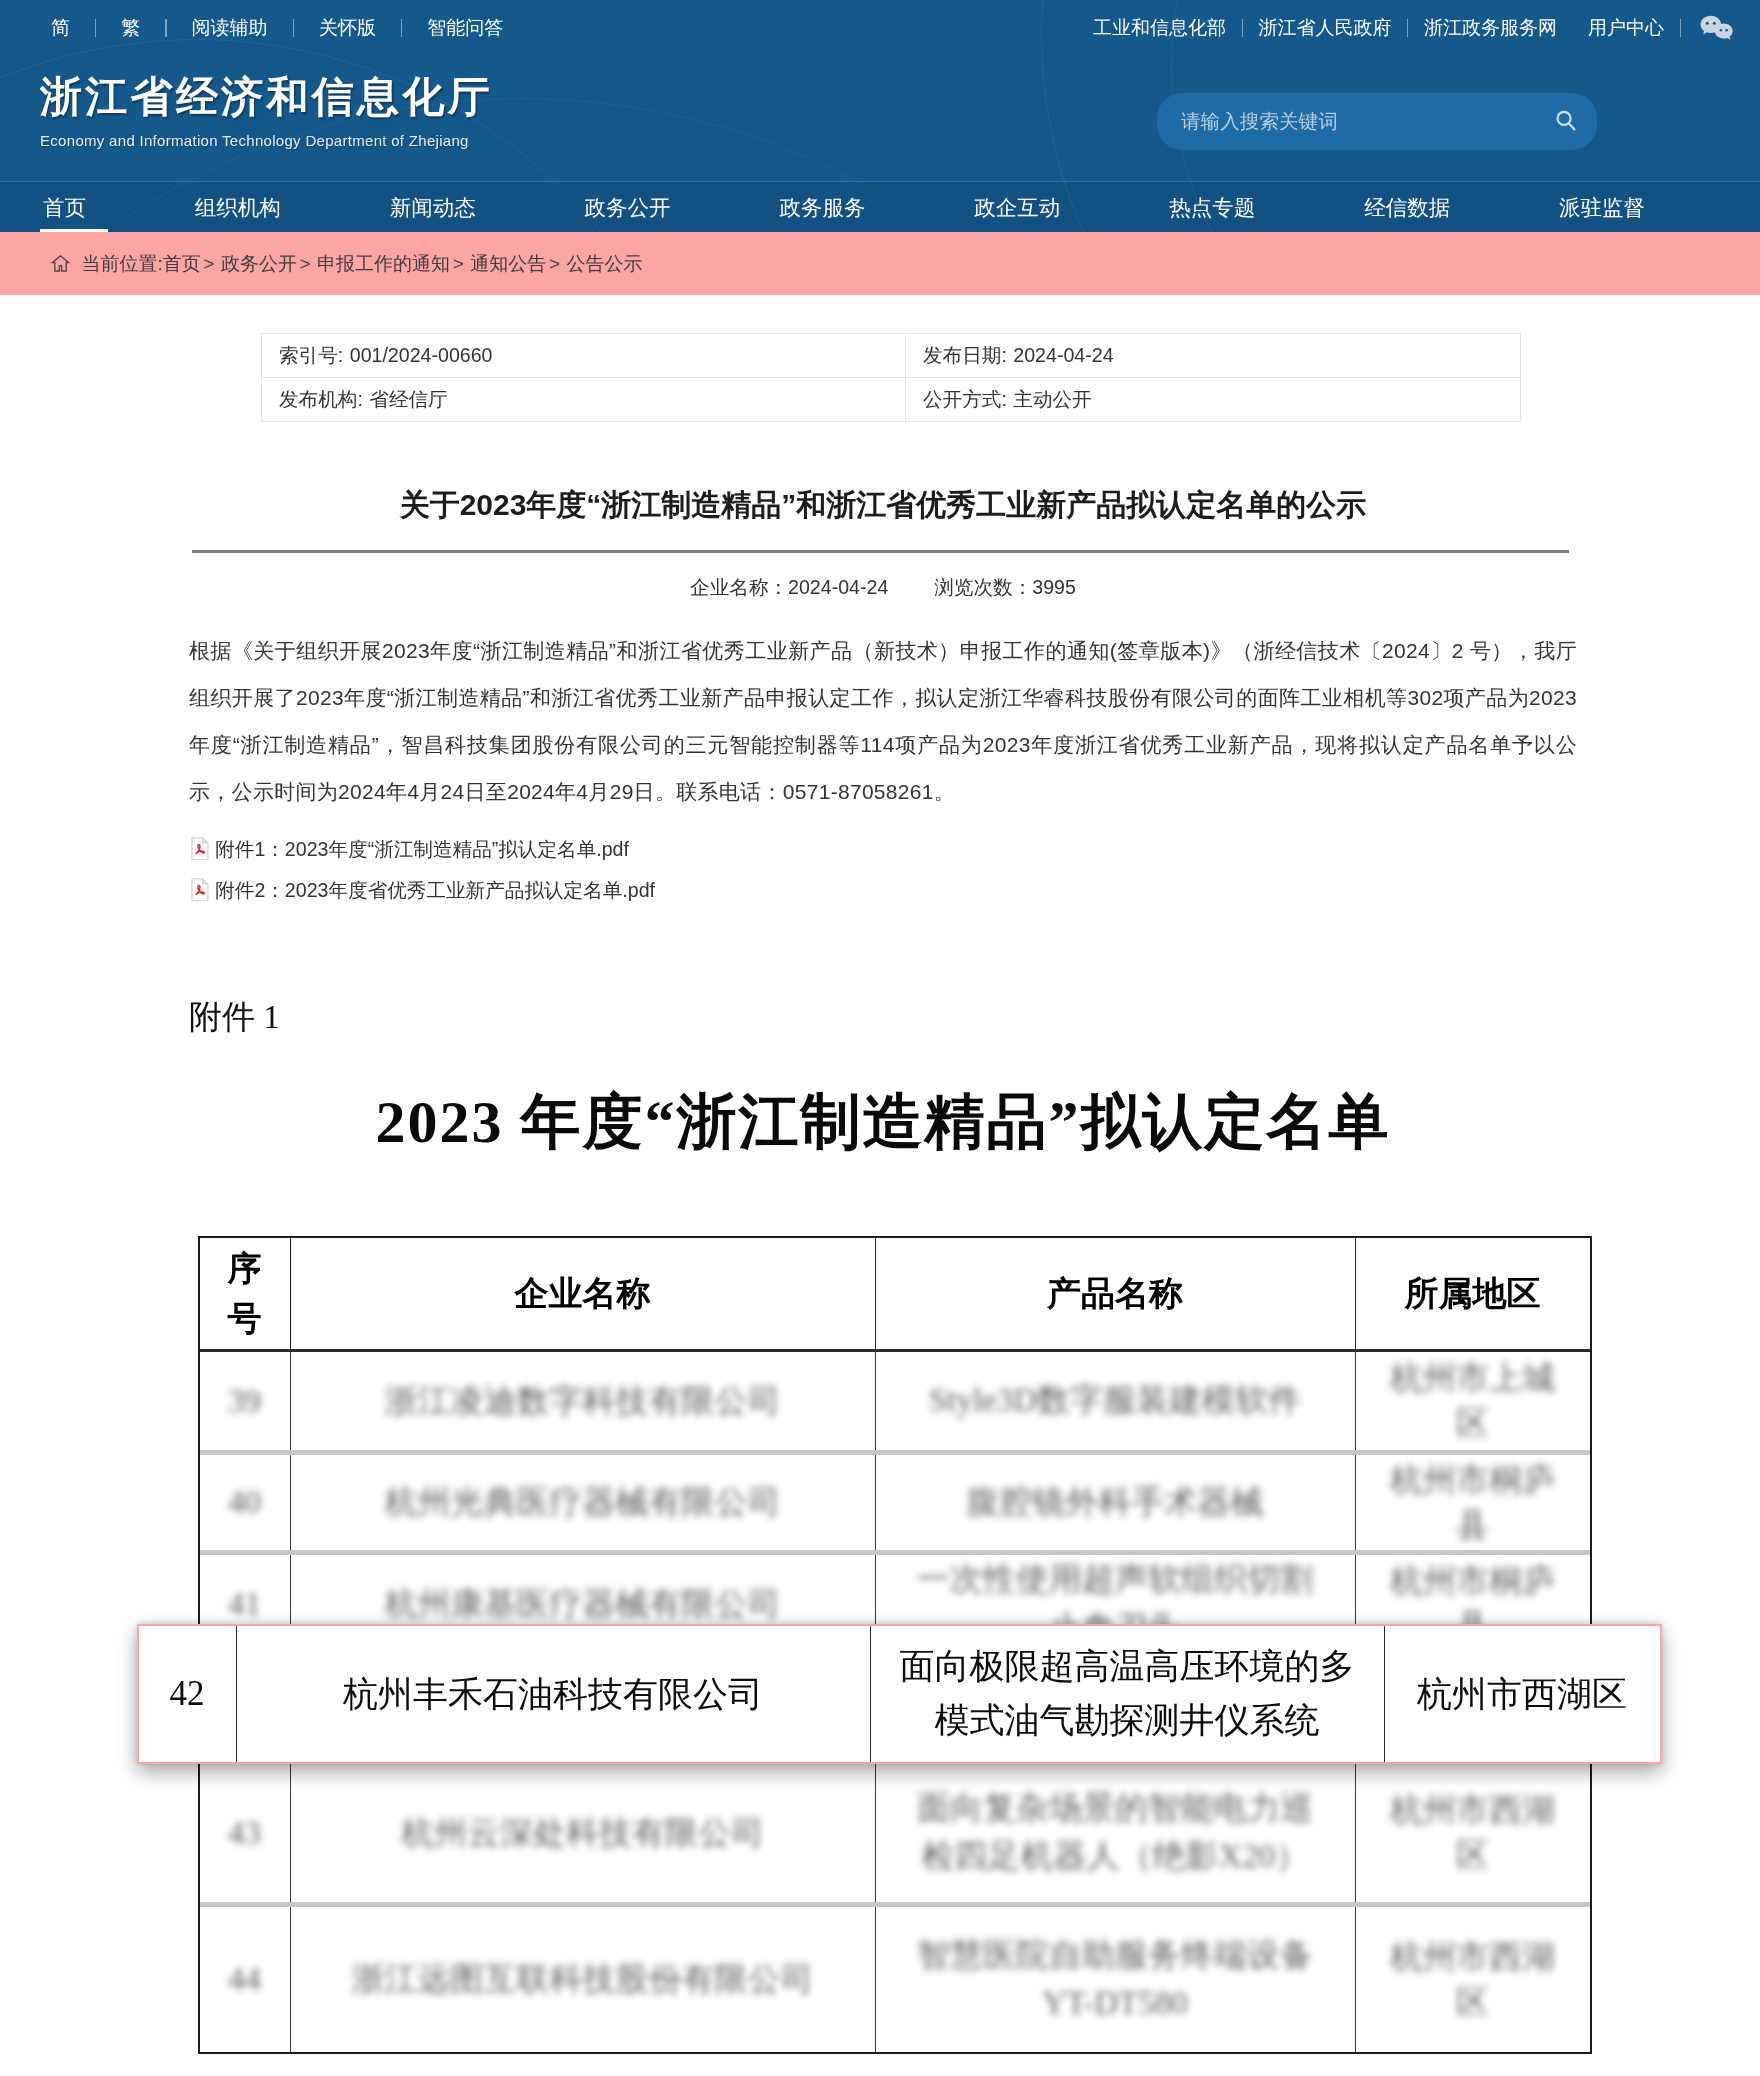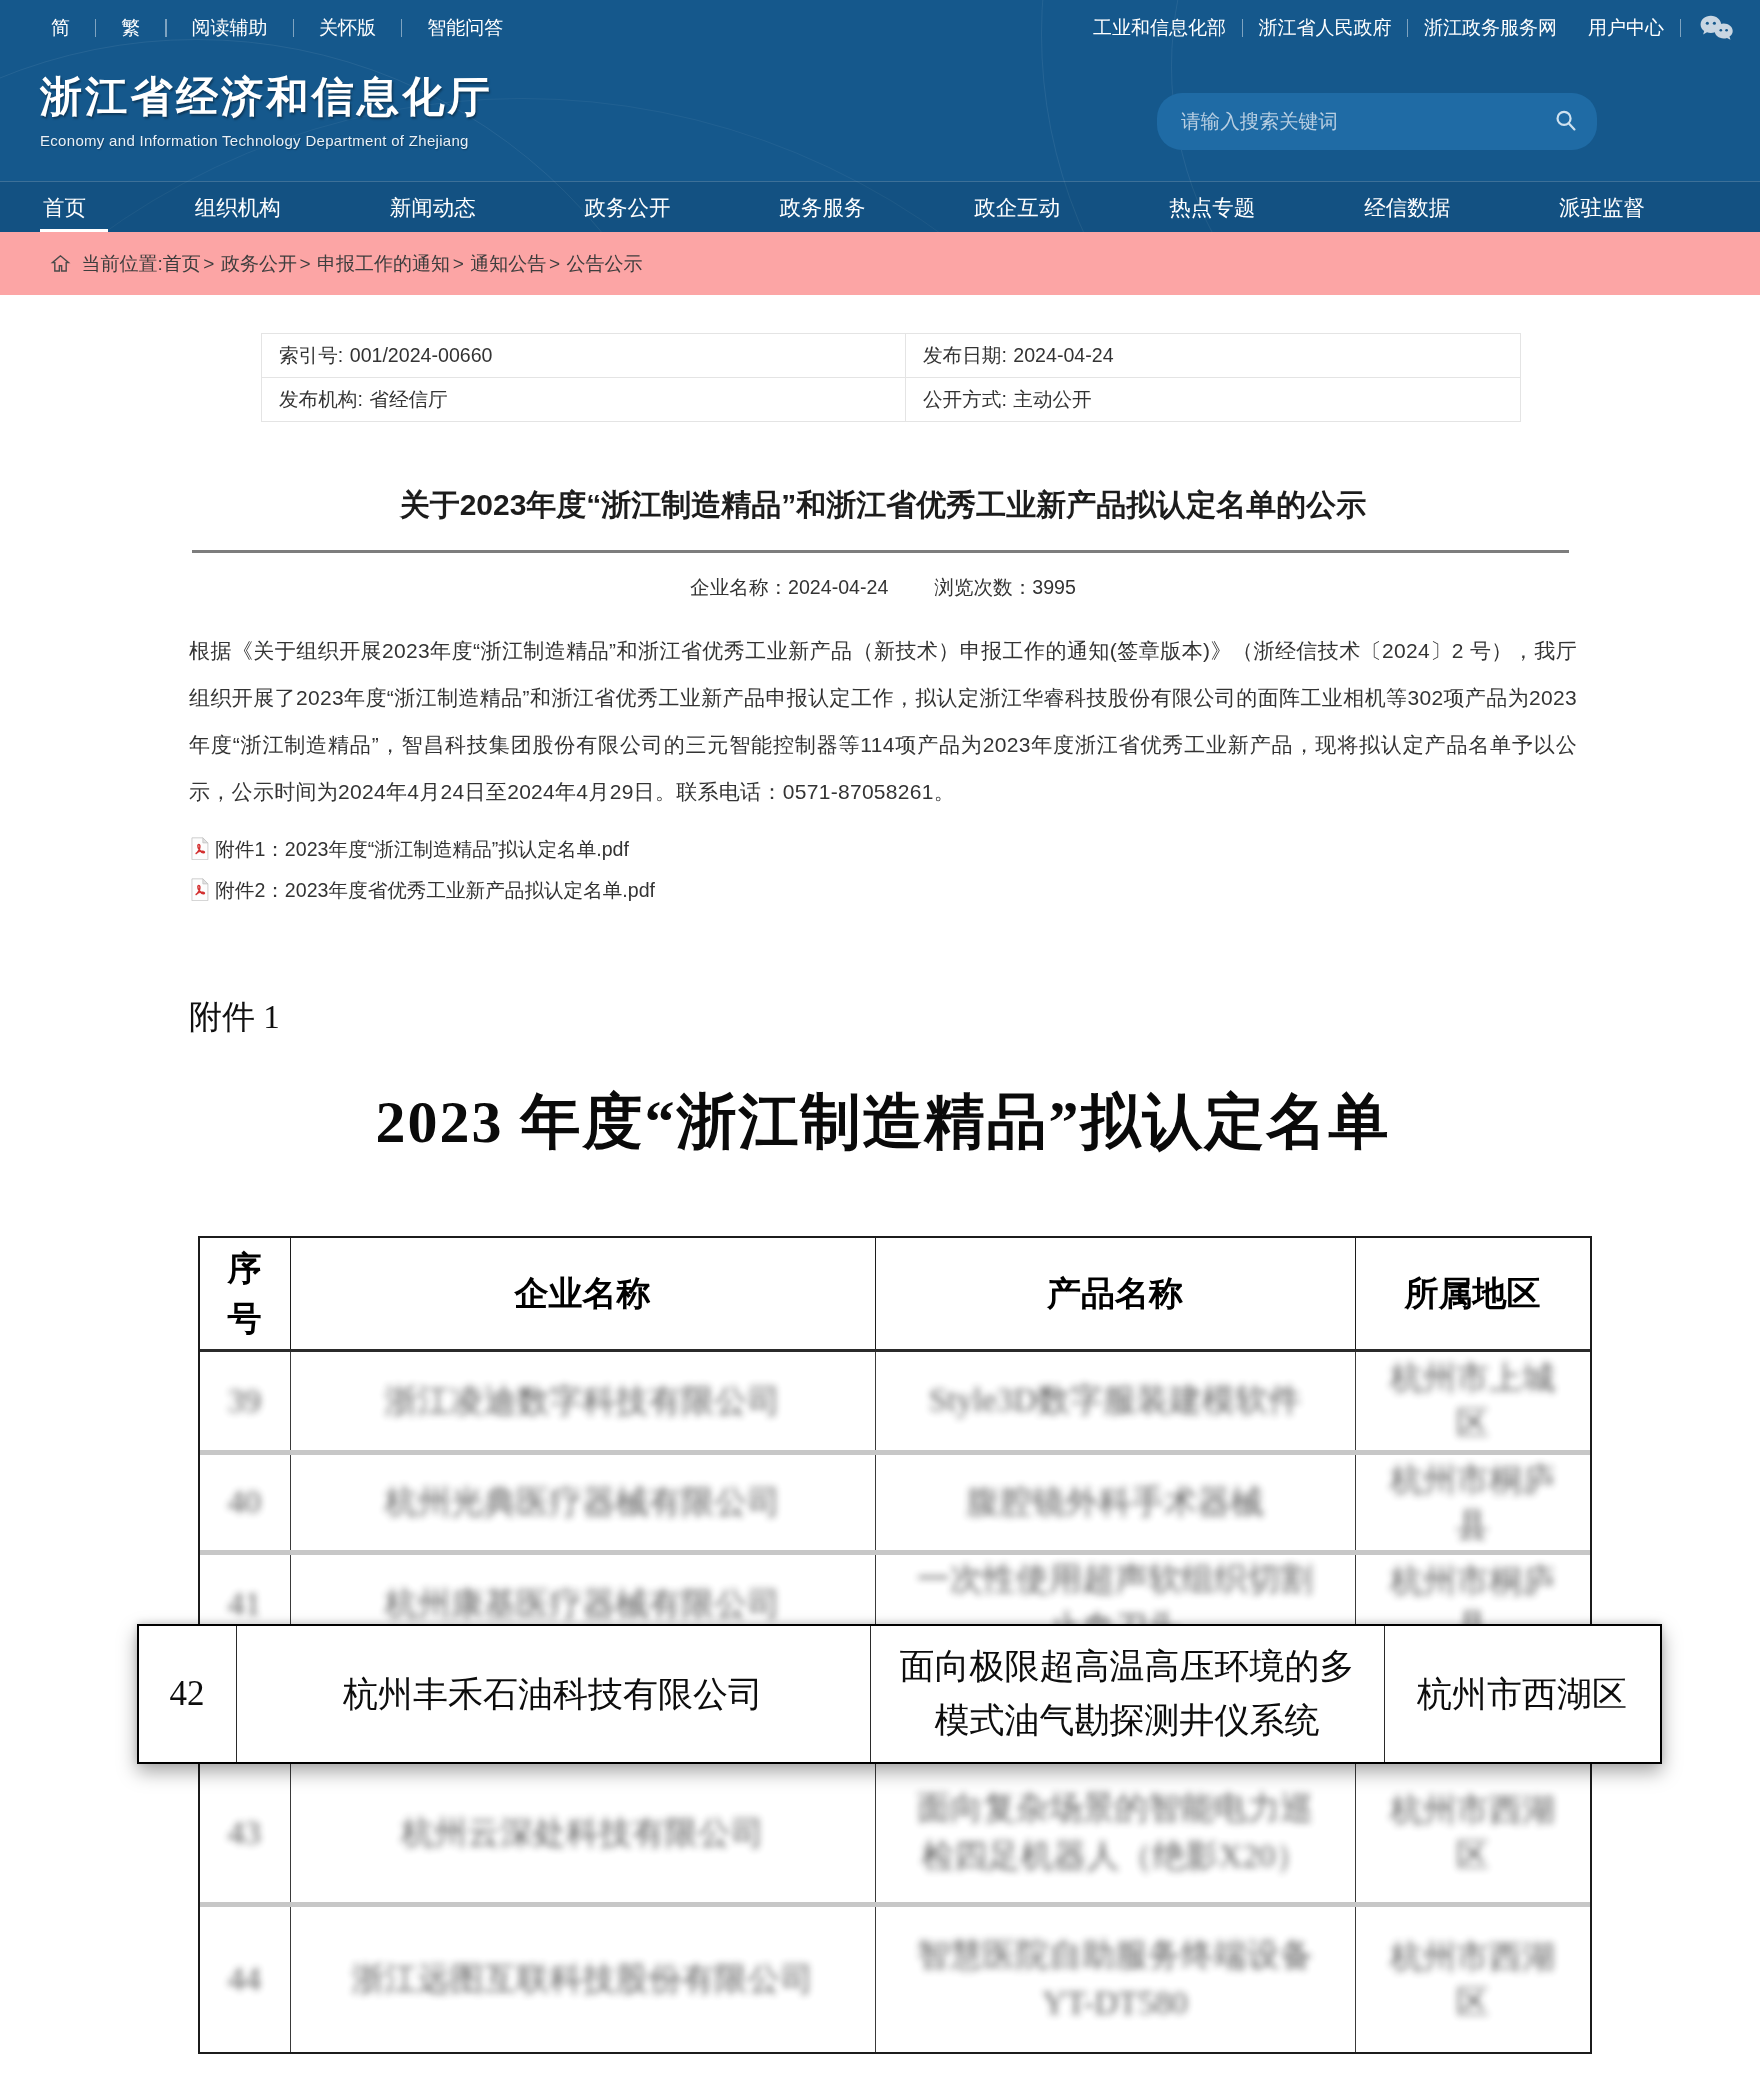--- a/index.html
+++ b/index.html
@@ -68,21 +68,21 @@
   .th:last-child{border-right:none;}
   .th-seq span{display:inline-block;width:1.1em;line-height:1.45;}
   .t-row{display:grid;grid-template-columns:91px 585px 480px auto;}
   .t-cell{display:flex;align-items:center;justify-content:center;font-size:33px;border-right:1.3px solid #3a3a3a;text-align:center;padding:0 19.6px;}
   .t-cell:last-child{border-right:none;}
   .t-cell.c-product{padding:0 36px;line-height:1.45;}
   .r39{height:98px;}.r40{height:95px;}.r41{height:98px;}.r43{height:138px;}.r44{height:145px;}
   .sep-top{border-top:5.9px solid #c7c7c7;}
   .blurred{filter:blur(3.9px);color:#4f4f4f;opacity:0.92;}
 
-  .row-overlay{position:relative;z-index:5;margin:-29px -72px 0 -63px;height:136px;background:#ffffff;border:2px solid #000000;box-shadow:0 7.8px 18px rgba(0,0,0,0.35),0 -2px 6.5px rgba(0,0,0,0.12);display:grid;grid-template-columns:98px 634px 514px auto;}
+  .row-overlay{position:relative;z-index:5;margin:-29px -72px 0 -63px;height:136px;background:#ffffff;border:2px solid #fca5a5;box-shadow:0 7.8px 18px rgba(0,0,0,0.35),0 -2px 6.5px rgba(0,0,0,0.12);display:grid;grid-template-columns:98px 634px 514px auto;}
   .o-cell{display:flex;align-items:center;justify-content:center;font-size:35px;border-right:1.3px solid #2a2a2a;text-align:center;color:#0d0d0d;}
   .o-cell:last-child{border-right:none;}
   .o-cell.c-product{padding:0 29px;line-height:1.55;}
 </style>
 </head>
 <body>
 
 <header class="site-header">
   <div class="arc arc1"></div>
   <div class="arc arc2"></div>

